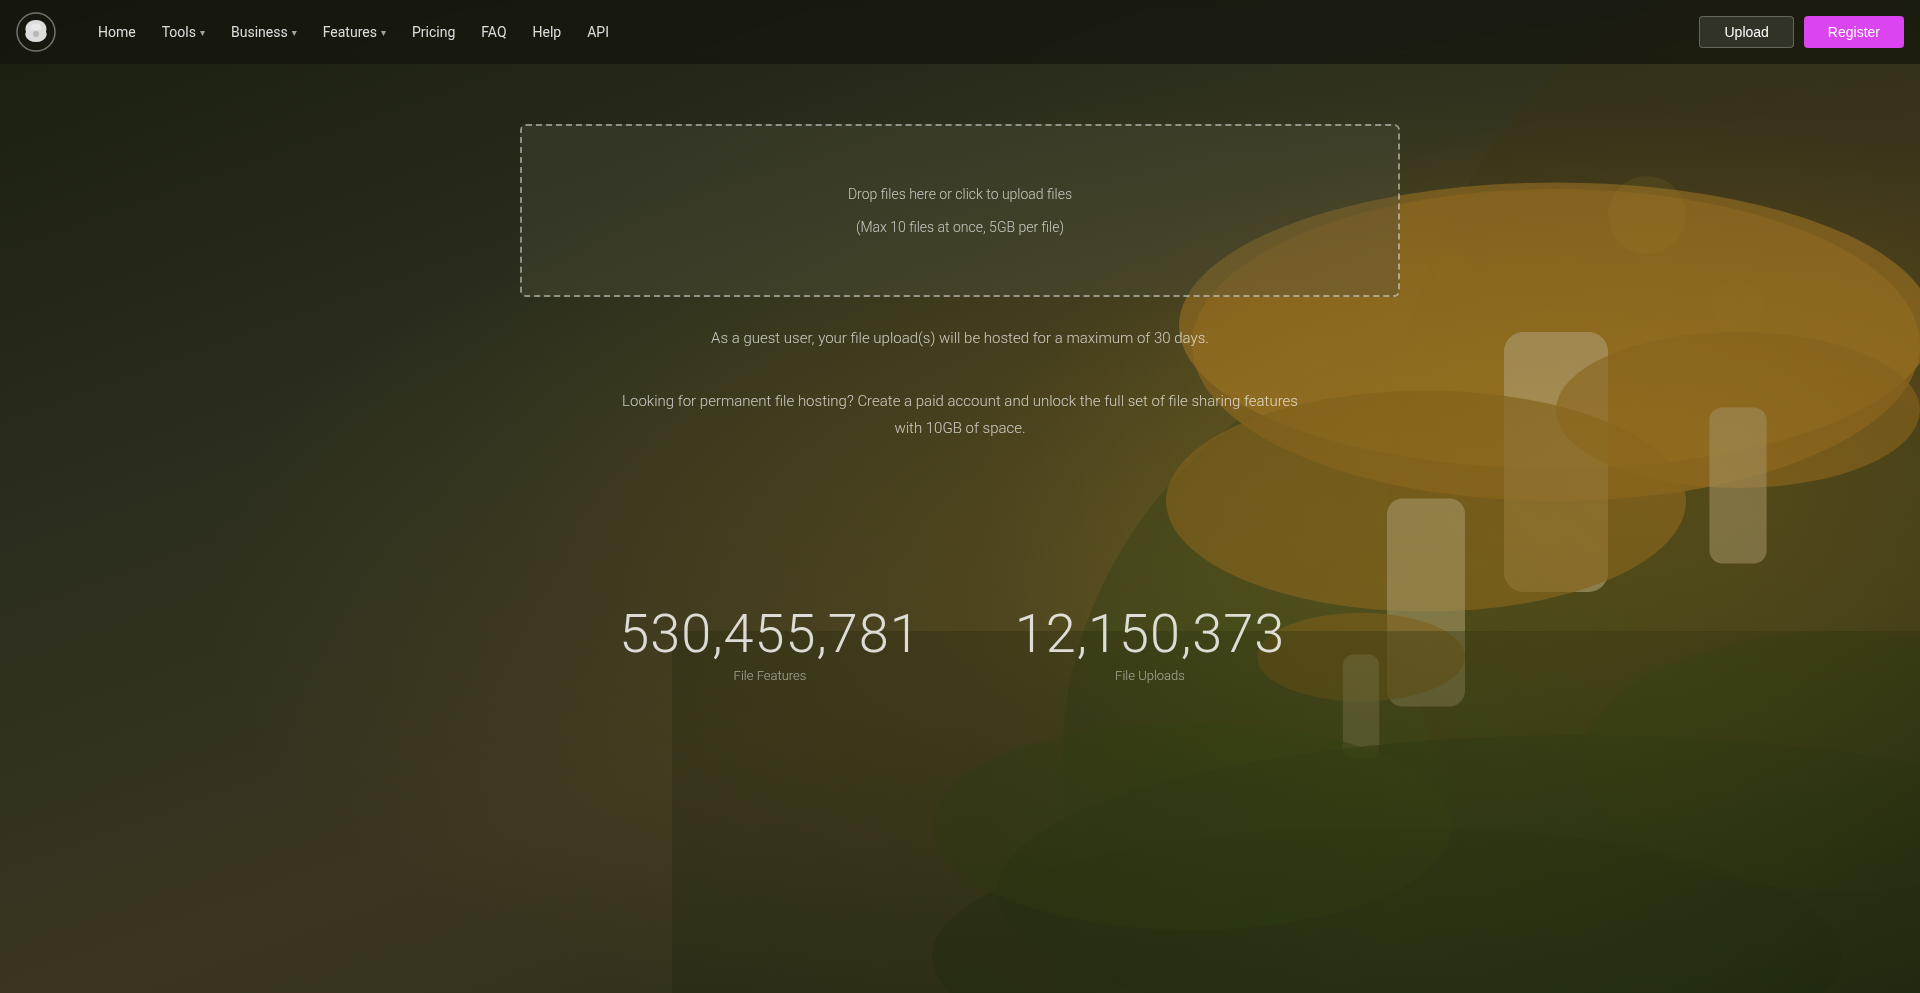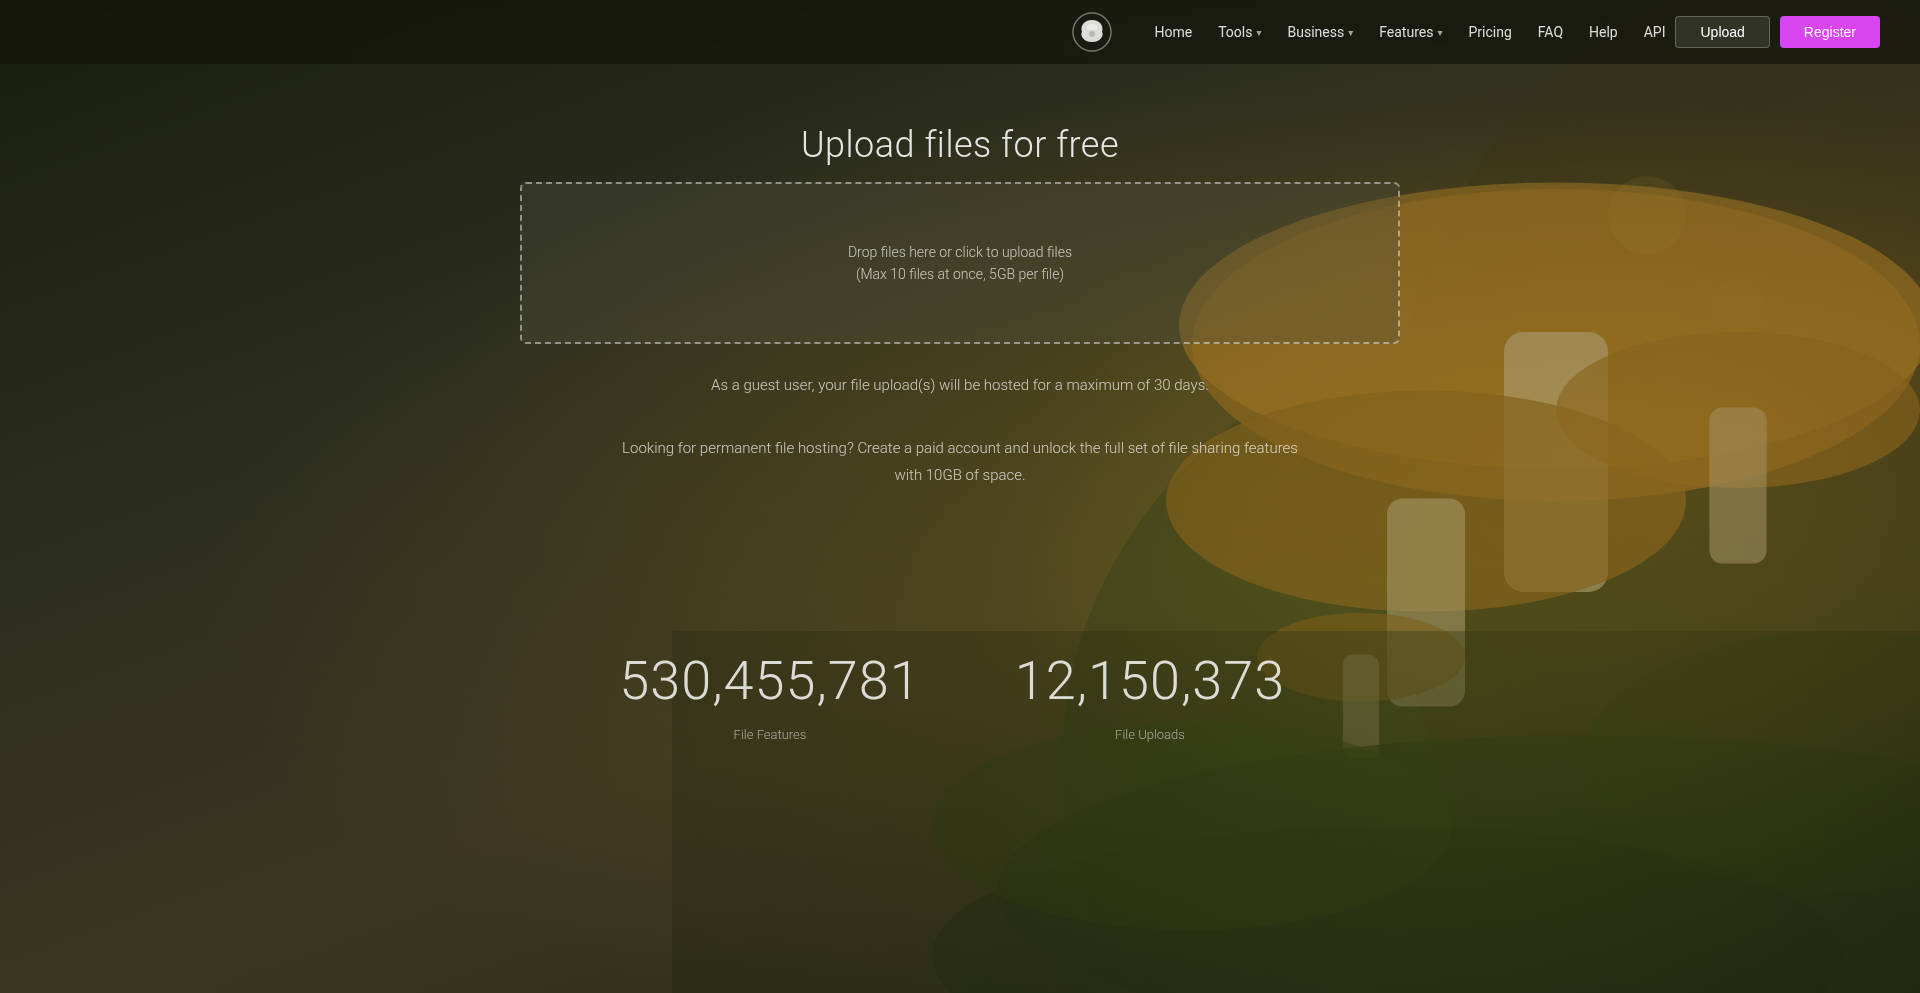--- a/index.html
+++ b/index.html
@@ -55,22 +55,22 @@
 
     .content-wrapper {
       position: relative;
       z-index: 1;
     }
 
     
     nav {
       display: flex;
       align-items: center;
-      justify-content: flex-end;
-      padding: 0 40px;
+      justify-content: space-between;
+      padding: 0 16px;
       height: 64px;
       background: rgba(20, 22, 12, 0.75);
       backdrop-filter: blur(4px);
     }
 
     .nav-left {
       display: flex;
       align-items: center;
       gap: 32px;
     }
@@ -172,21 +172,21 @@
     }
 
     .upload-zone p {
       color: rgba(255,255,255,0.7);
       font-size: 14px;
       margin: 0;
       font-weight: 300;
     }
 
     .upload-zone p + p {
-      margin-top: 6px;
+      margin-top: 17px;
     }
 
     
     .guest-note {
       text-align: center;
       margin: 12px auto 60px;
       max-width: 700px;
       font-size: 13px;
       color: rgba(255,255,255,0.6);
       line-height: 1.8;
@@ -208,21 +208,21 @@
       flex: 1;
       max-width: 380px;
     }
 
     .stat-number {
       font-size: 54px;
       font-weight: 300;
       color: rgba(255,255,255,0.82);
       letter-spacing: 1px;
       display: block;
-      margin-bottom: 12px;
+      margin-bottom: 0;
     }
 
     .stat-label {
       font-size: 13px;
       color: rgba(255,255,255,0.55);
       font-weight: 300;
     }
   </style>
 </head>
 <body>
@@ -311,21 +311,20 @@
         </li>
       </ul>
     </div>
     <div class="nav-right">
       <button class="btn-login">Upload</button>
       <button class="btn-register">Register</button>
     </div>
   </nav>
 
   <section class="hero">
-    <h1>Upload files for free</h1>
 
     <div class="upload-zone">
       <p>Drop files here or click to upload files</p>
       <p>(Max 10 files at once, 5GB per file)</p>
     </div>
 
     <div class="guest-note">
       <p>As a guest user, your file upload(s) will be hosted for a maximum of 30 days.</p>
       <p>Looking for permanent file hosting? Create a paid account and unlock the full set of file sharing features with 10GB of space.</p>
     </div>

